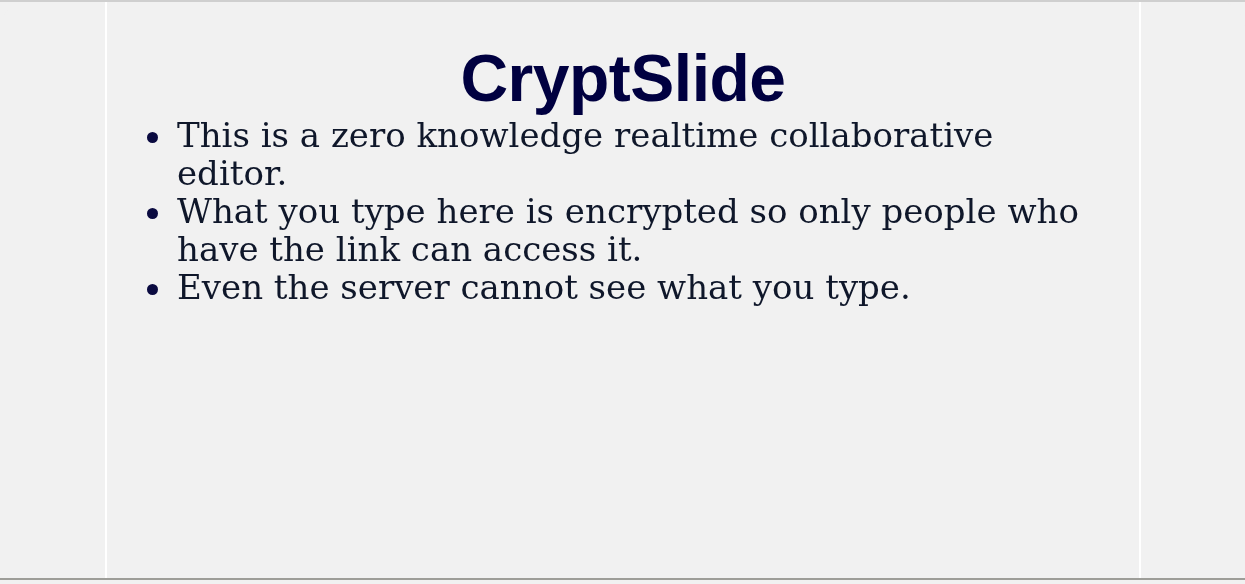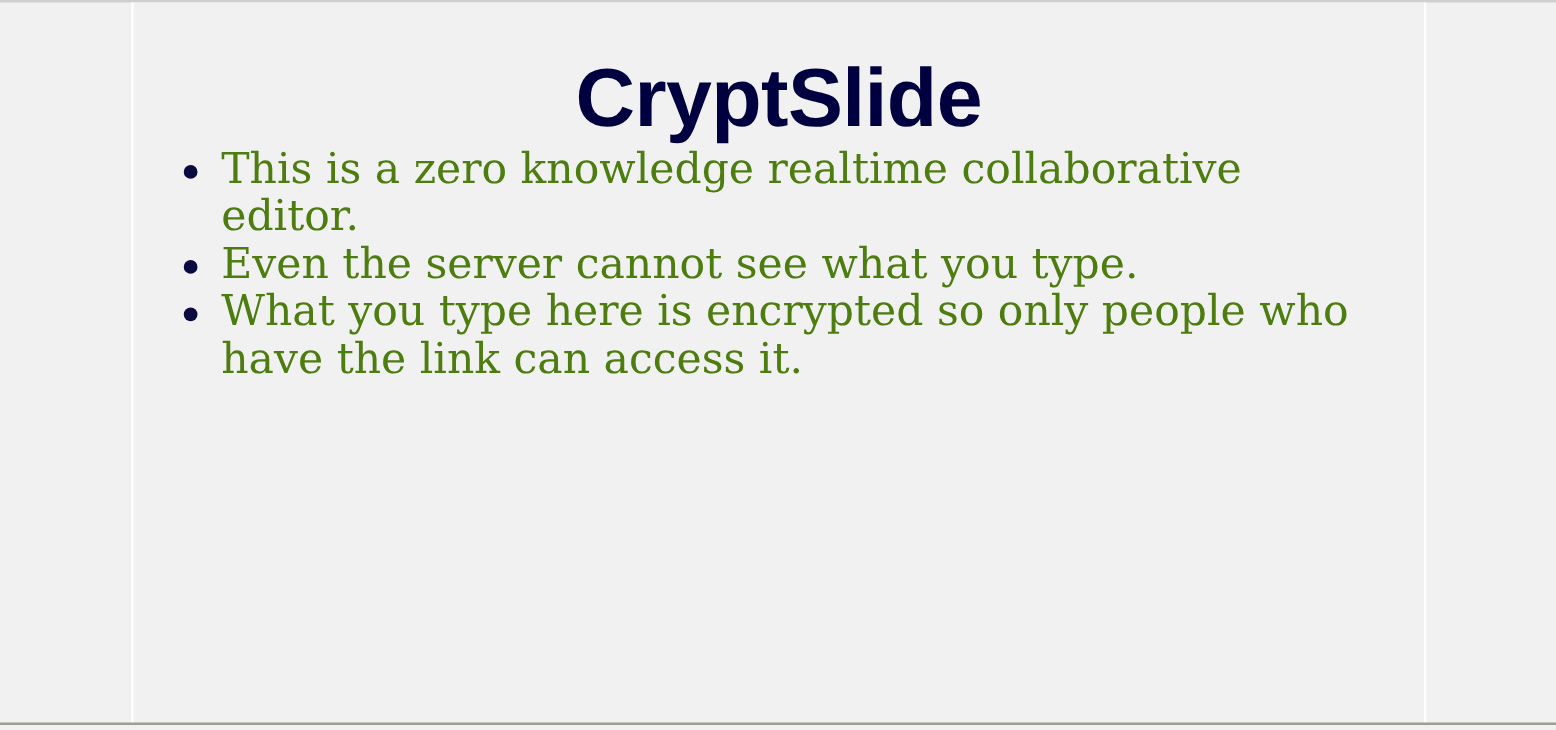--- a/index.html
+++ b/index.html
@@ -92,21 +92,21 @@
     list-style: none;
   }
 
   .bullet-item {
     position: relative;
     padding-left: 70px;
     margin: 0;
     font-family: "DejaVu Serif", "Liberation Serif", serif;
     font-size: 34px;
     line-height: 38px;
-    color: #4d7c0f;
+    color: #0f172a;
     text-rendering: optimizeLegibility;
   }
 
   .bullet-marker {
     position: absolute;
     left: 40px;
     top: 0;
     width: 13px;
     height: 38px;
     line-height: 38px;
@@ -148,26 +148,26 @@
 
     <ul class="bullet-list">
 
       <li class="bullet-item">
         <span class="bullet-marker"></span>
         <span class="bullet-text">This is a zero knowledge realtime collaborative editor.</span>
       </li>
 
       <li class="bullet-item">
         <span class="bullet-marker"></span>
-        <span class="bullet-text">Even the server cannot see what you type.</span>
+        <span class="bullet-text">What you type here is encrypted so only people who have the link can access it.</span>
       </li>
 
       <li class="bullet-item">
         <span class="bullet-marker"></span>
-        <span class="bullet-text">What you type here is encrypted so only people who have the link can access it.</span>
+        <span class="bullet-text">Even the server cannot see what you type.</span>
       </li>
 
 
     </ul>
   </div>
 
   <div class="bottom-rule"></div>
 
 </div>
 

